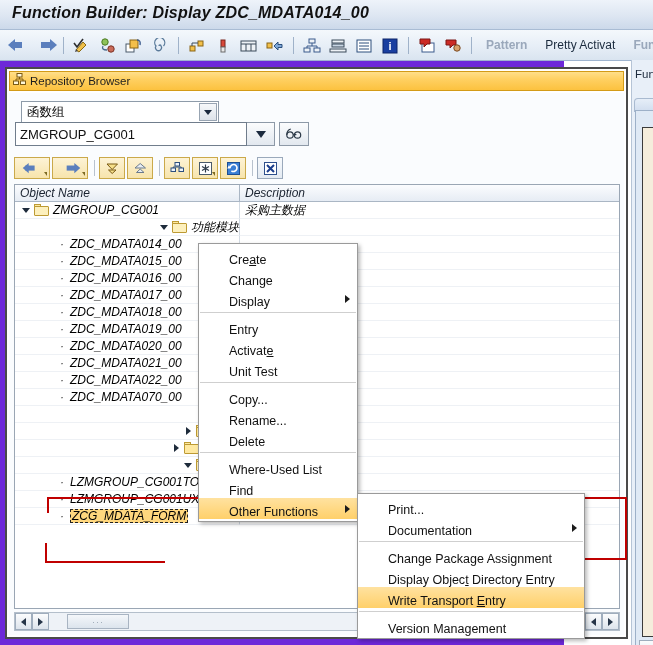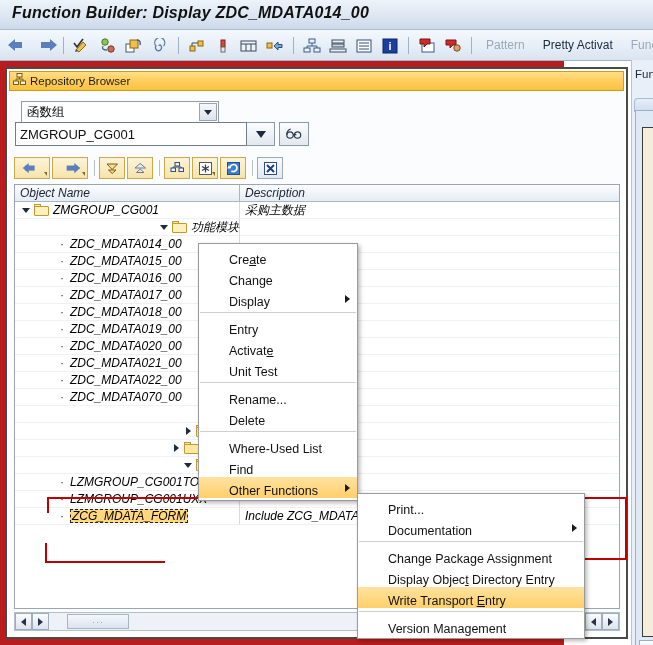--- a/index.html
+++ b/index.html
@@ -5,21 +5,21 @@
   * { box-sizing: border-box; }
   html, body {
     margin: 0; padding: 0;
     width: 653px; height: 645px;
     overflow: hidden;
     background: #ffffff;
     font-family: "Liberation Sans", sans-serif;
     font-size: 12px;
     color: #000;
   }
-  #app { position: relative; width: 564px; height: 645px; background:#b91c1c; }
+  #app { position: relative; width: 564px; height: 645px; background:#6d28d9; }
 
   
   .titlebar {
     position:absolute; left:0; top:0; width:653px; height:30px;
     background: linear-gradient(to bottom, #eef3fa 0%, #dde6f2 55%, #ccd9ea 100%);
     border-bottom: 1px solid #a9bcd4;
   }
   .titlebar .tl-text {
     position:absolute; left:12px; top:4px;
     font-size:16px; font-weight:bold; font-style:italic;
@@ -29,21 +29,21 @@
   
   .toolbar {
     position:absolute; left:0; top:30px; width:653px; height:31px;
     background: linear-gradient(to bottom, #f4f8fc 0%, #e5edf6 60%, #d9e4f0 100%);
     border-bottom: 1px solid #9fb4cf;
   }
   .tb-row { position:absolute; left:0; top:0; height:31px; display:flex; align-items:center; padding-left:6px; }
   .tbi { width:24px; height:24px; position:relative; margin:0 1px; display:flex; align-items:center; justify-content:center; }
   .tbsep { width:1px; height:17px; background:#9fb2c9; margin:0 5px; }
   .tbtext { font-size:12px; padding:0 9px; white-space:nowrap; line-height:31px; }
-  .tbtext.dis { color:#9aa8bb; }
+  .tbtext.dis { color:#9aa8bb;font-weight:bold; }
   .tbtext.en { color:#1a2a3d; }
 
   
   .arrL, .arrR { width:17px; height:15px; position:relative; }
   .arrL:before, .arrR:before {
     content:""; position:absolute; left:0; top:4px; width:11px; height:6px; background:#5b7fbd;
   }
   .arrL:after {
     content:""; position:absolute; left:-3px; top:1px; width:0; height:0;
     border-top:6px solid transparent; border-bottom:6px solid transparent; border-right:7px solid #5b7fbd;
@@ -658,20 +658,23 @@
         <span>Entry</span>
       </div>
       <div class="mi">
         <span>Activat<span class="uline">e</span></span>
       </div>
       <div class="mi">
         <span>Unit Test</span>
       </div>
       <div class="msep"></div>
       <div class="mi">
+        <span>Copy...</span>
+      </div>
+      <div class="mi">
         <span>Rename...</span>
       </div>
       <div class="mi">
         <span>Delete</span>
       </div>
       <div class="msep"></div>
       <div class="mi">
         <span>Where-Used List</span>
       </div>
       <div class="mi">

